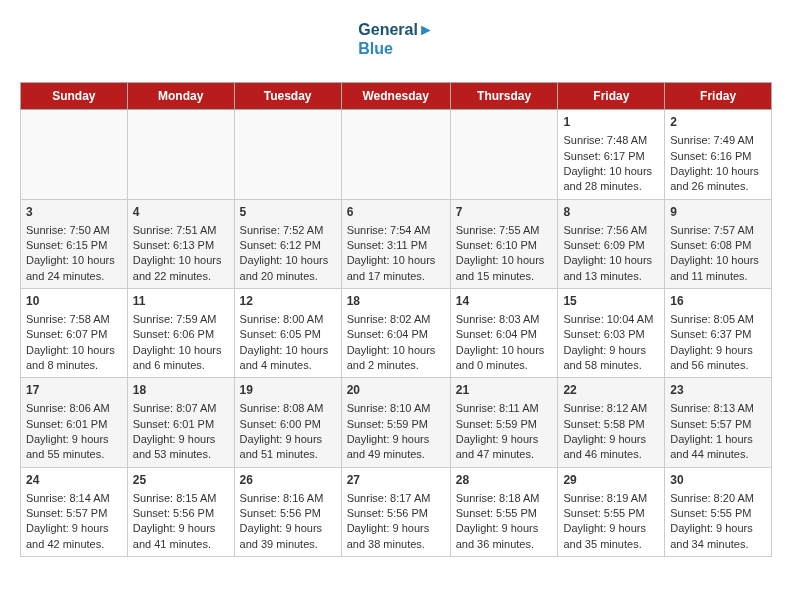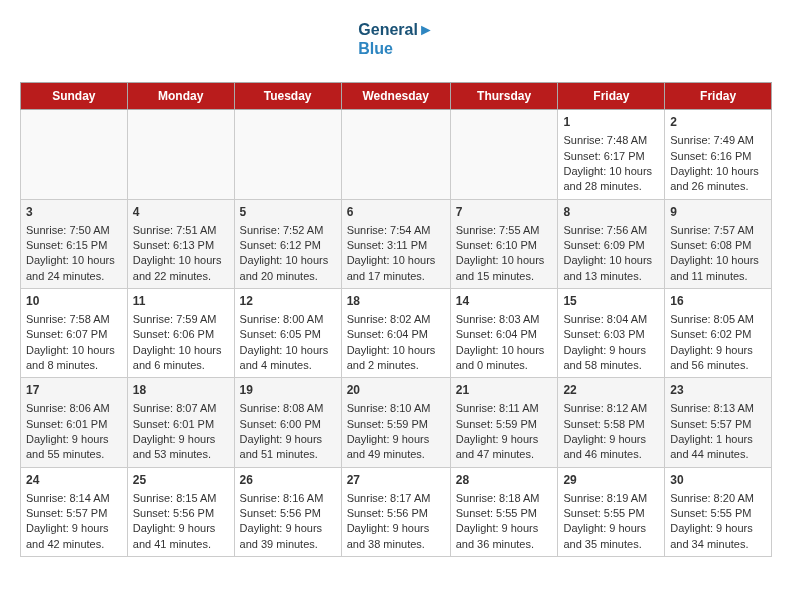--- a/index.html
+++ b/index.html
@@ -164,28 +164,28 @@
           <div>Daylight: 10 hours and 2 minutes.</div>
         </td>
         <td>
           <span class="day-num">14</span>
           <div>Sunrise: 8:03 AM</div>
           <div>Sunset: 6:04 PM</div>
           <div>Daylight: 10 hours and 0 minutes.</div>
         </td>
         <td>
           <span class="day-num">15</span>
-          <div>Sunrise: 8:04 AM</div>
+          <div>Sunrise: 10:04 AM</div>
           <div>Sunset: 6:03 PM</div>
           <div>Daylight: 9 hours and 58 minutes.</div>
         </td>
         <td>
           <span class="day-num">16</span>
           <div>Sunrise: 8:05 AM</div>
-          <div>Sunset: 6:02 PM</div>
+          <div>Sunset: 6:37 PM</div>
           <div>Daylight: 9 hours and 56 minutes.</div>
         </td>
       </tr>
       <tr>
         <td>
           <span class="day-num">17</span>
           <div>Sunrise: 8:06 AM</div>
           <div>Sunset: 6:01 PM</div>
           <div>Daylight: 9 hours and 55 minutes.</div>
         </td>

